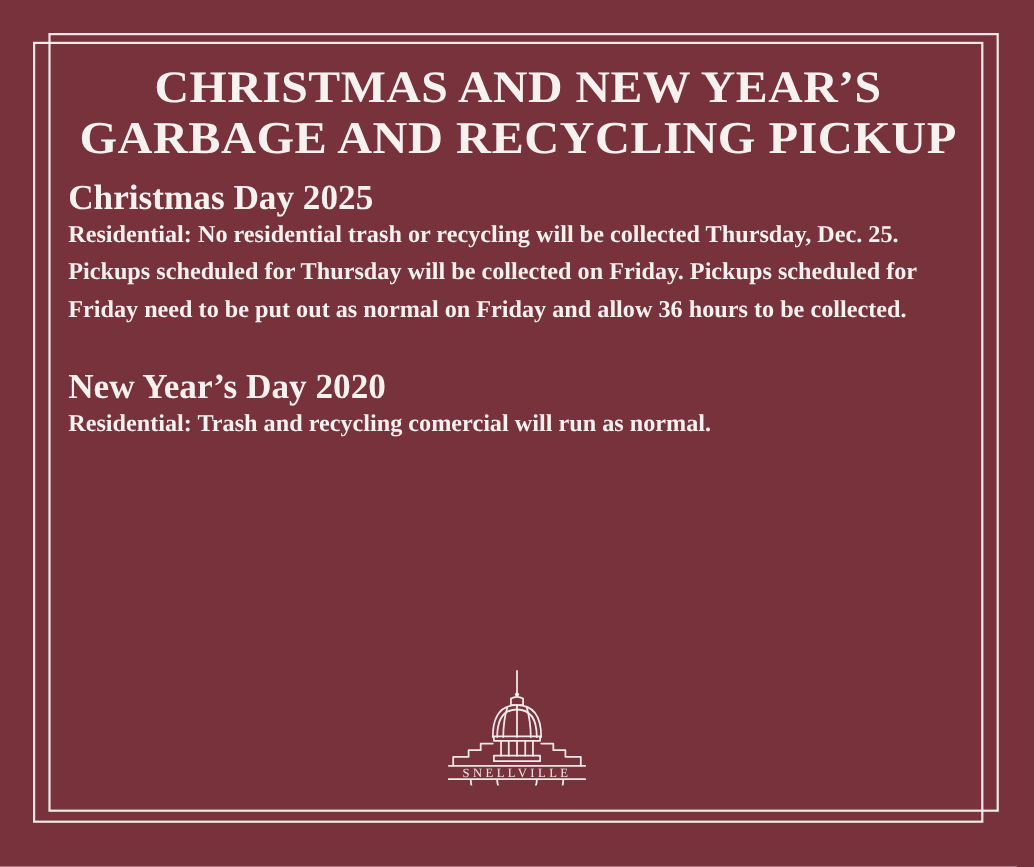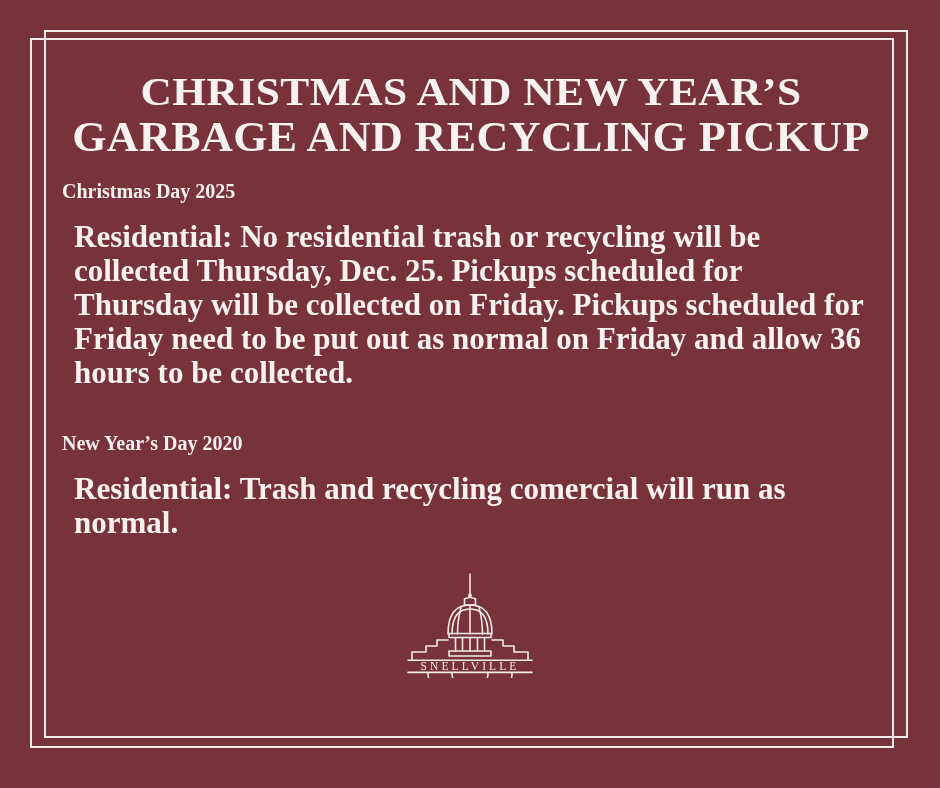--- a/index.html
+++ b/index.html
@@ -34,21 +34,21 @@
     left: 44px;
     top: 30px;
     right: 32px;
     bottom: 50px;
   }
 
   
   .content {
     position: absolute;
     left: 62px;
-    top: 68px;
+    top: 56px;
     width: 818px;
     color: #f7f1f0;
   }
 
   .title {
     text-align: center;
     font-family: "Liberation Serif", "DejaVu Serif", serif;
     font-weight: 700;
     font-size: 41px;
     line-height: 46px;
@@ -67,40 +67,40 @@
 
   .section {
     margin: 0;
   }
   .section + .section {
     margin-top: 36px;
   }
 
   .section-heading {
     font-weight: 700;
-    font-size: 20px;
+    font-size: 32px;
     line-height: 34px;
     margin: 0;
   }
 
   .para {
     font-weight: 700;
-    font-size: 31px;
+    font-size: 22px;
     line-height: 34px;
-    margin: 12px;
+    margin: 0;
     text-align: left;
     white-space: pre-wrap;
   }
 
   
   .seal-wrap {
     position: absolute;
     left: 0;
     right: 0;
-    top: 572px;
+    top: 608px;
     display: flex;
     justify-content: center;
     pointer-events: none;
   }
   .seal {
     display: block;
   }
 </style>
 </head>
 <body>

